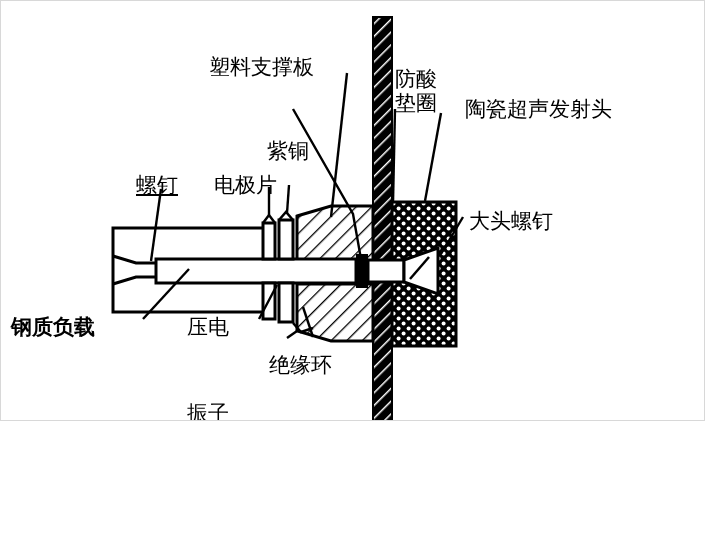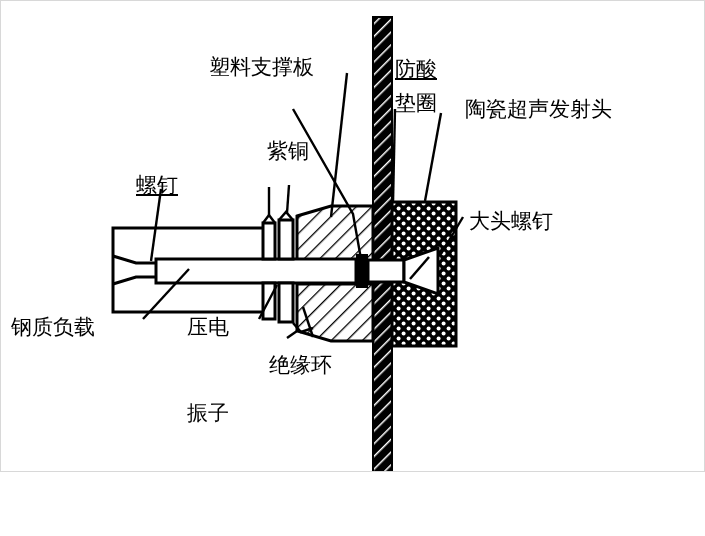--- a/index.html
+++ b/index.html
@@ -1,17 +1,17 @@
 <!DOCTYPE html>
 <html><head>
 <meta charset="utf-8">
 <style>
   html,body{margin:0;padding:0;background:#fff;}
   body{width:705px;height:536px;font-family:"DejaVu Sans","Liberation Sans",sans-serif;}
-  #figure{position:relative;width:705px;height:472px;background:#ffffff;box-sizing:border-box;border:1px solid #d8d8d8;overflow:hidden;}
+  #figure{position:relative;width:705px;height:421px;background:#ffffff;box-sizing:border-box;border:1px solid #d8d8d8;overflow:hidden;}
   #svgroot{position:absolute;left:0;top:0;width:705px;height:536px;}
   .lbl{position:absolute;color:#000;font-size:21px;line-height:24px;white-space:nowrap;letter-spacing:0px;font-family:"DejaVu Sans","Liberation Sans",sans-serif;}
 </style>
 </head>
 <body>
 
 <div id="figure">
 
   <svg id="svgroot" viewBox="0 0 705 536">
     <defs>
@@ -111,24 +111,25 @@
         <path d="M258 318 L276 284"></path>
 
         <path d="M312 336 L302 306"></path>
       </g>
     </g>
   </svg>
 
   <div class="lbl" style="left:208px;top:54px;">塑料支撑板</div>
   <div class="lbl" style="left:230px;top:138px;margin-left:36px;">紫铜</div>
   <div class="lbl" style="left:135px;top:172px;text-decoration:underline;">螺钉</div>
+  <div class="lbl" style="left:213px;top:172px;">电极片</div>
 
-  <div class="lbl" style="left:394px;top:56px;text-decoration:underline;">防酸</div>
+  <div class="lbl" style="left:394px;top:66px;">防酸</div>
   <div class="lbl" style="left:394px;top:90px;">垫圈</div>
   <div class="lbl" style="left:468px;top:208px;">大头螺钉</div>
   <div class="lbl" style="left:464px;top:96px;">陶瓷超声发射头</div>
 
-  <div class="lbl" style="left:10px;top:314px;">钢质负载</div>
+  <div class="lbl" style="left:10px;top:314px;font-weight:bold;">钢质负载</div>
   <div class="lbl" style="left:186px;top:314px;">压电</div>
   <div class="lbl" style="left:186px;top:352px;margin-top:48px;">振子</div>
   <div class="lbl" style="left:268px;top:352px;">绝缘环</div>
 
 </div>
 
 </body></html>

